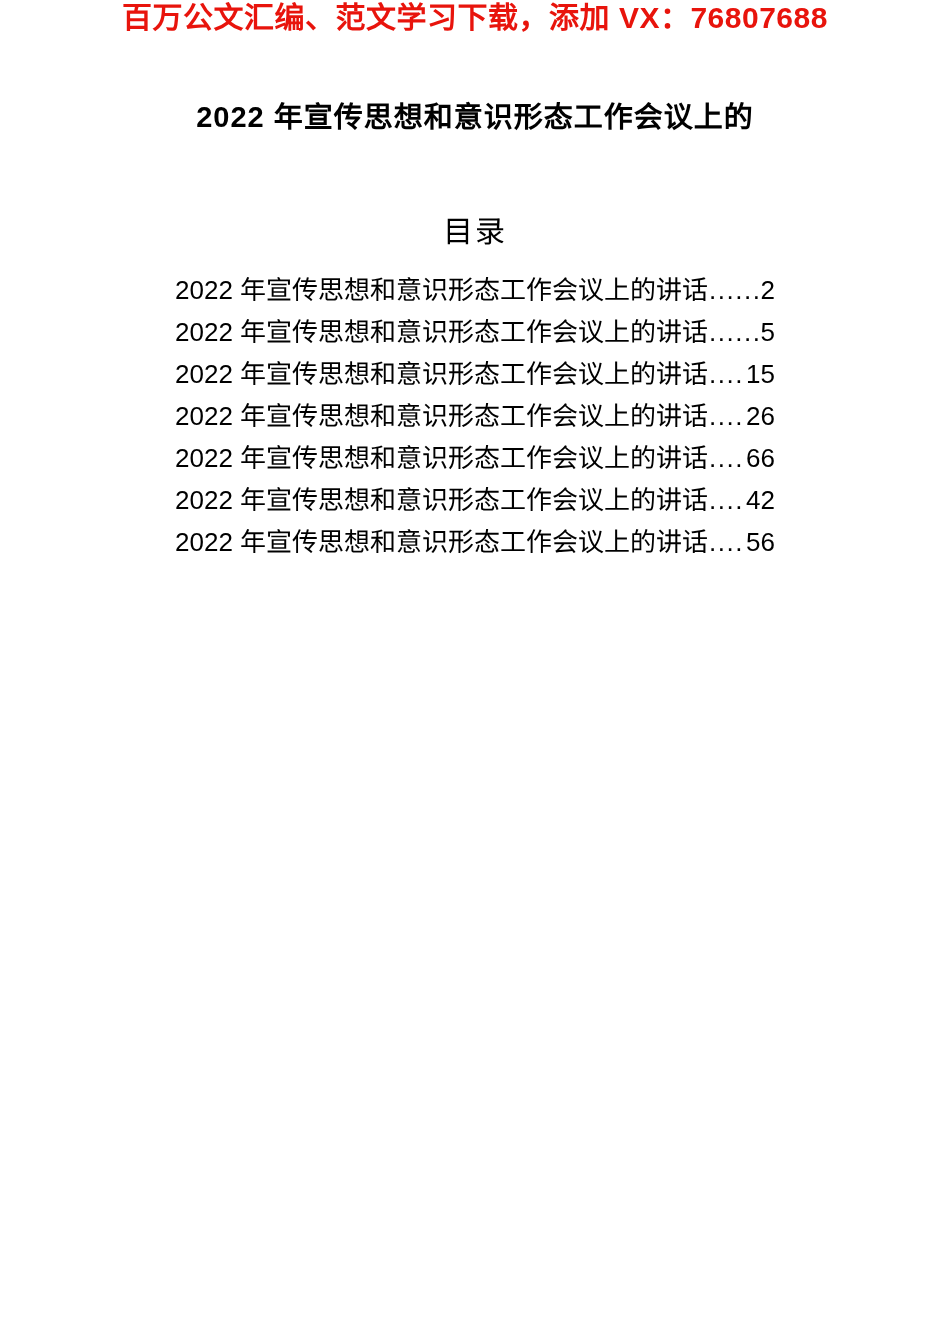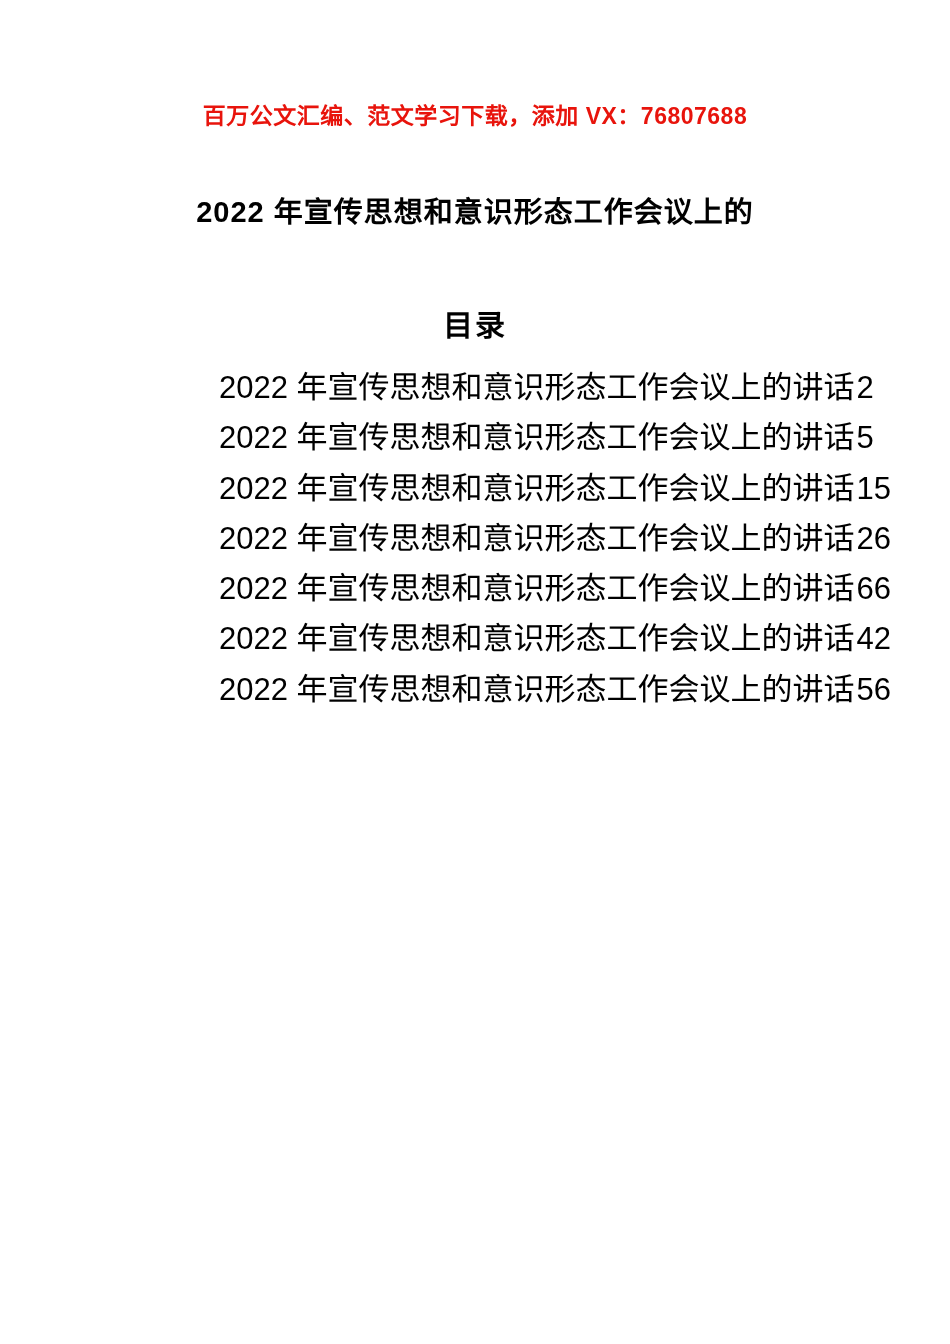--- a/index.html
+++ b/index.html
@@ -18,54 +18,51 @@
   .page {
     width: 950px;
     height: 1344px;
     box-sizing: border-box;
     padding: 0 70px;
     position: relative;
   }
   .promo-banner {
     text-align: center;
     color: #e8140c;
-    font-size: 23px;
+    font-size: 30px;
     font-weight: bold;
     letter-spacing: 0.5px;
-    padding-top: 78px;
     line-height: 1.2;
     white-space: nowrap;
-    margin-top: 25px;
   }
   .doc-title {
     text-align: center;
     font-size: 29px;
     font-weight: bold;
     line-height: 1.85;
     margin-top: 55px;
     letter-spacing: 1px;
   }
   .toc-heading {
     text-align: center;
     font-size: 30px;
-    font-weight: bold;
+    font-weight: normal;
     margin-top: 62px;
     letter-spacing: 2px;
   }
   .toc-list {
     margin-top: 18px;
     padding: 0 105px;
   }
   .toc-entry {
     display: flex;
     align-items: flex-start;
-    font-size: 31px;
+    font-size: 26px;
     line-height: 1.62;
     white-space: nowrap;
-    margin-left: 44px;
   }
   .toc-entry .toc-text {
     flex: 0 0 auto;
   }
   .toc-entry .toc-dots {
     flex: 1 1 auto;
     overflow: hidden;
     white-space: nowrap;
     letter-spacing: 1.5px;
     text-align: left;

